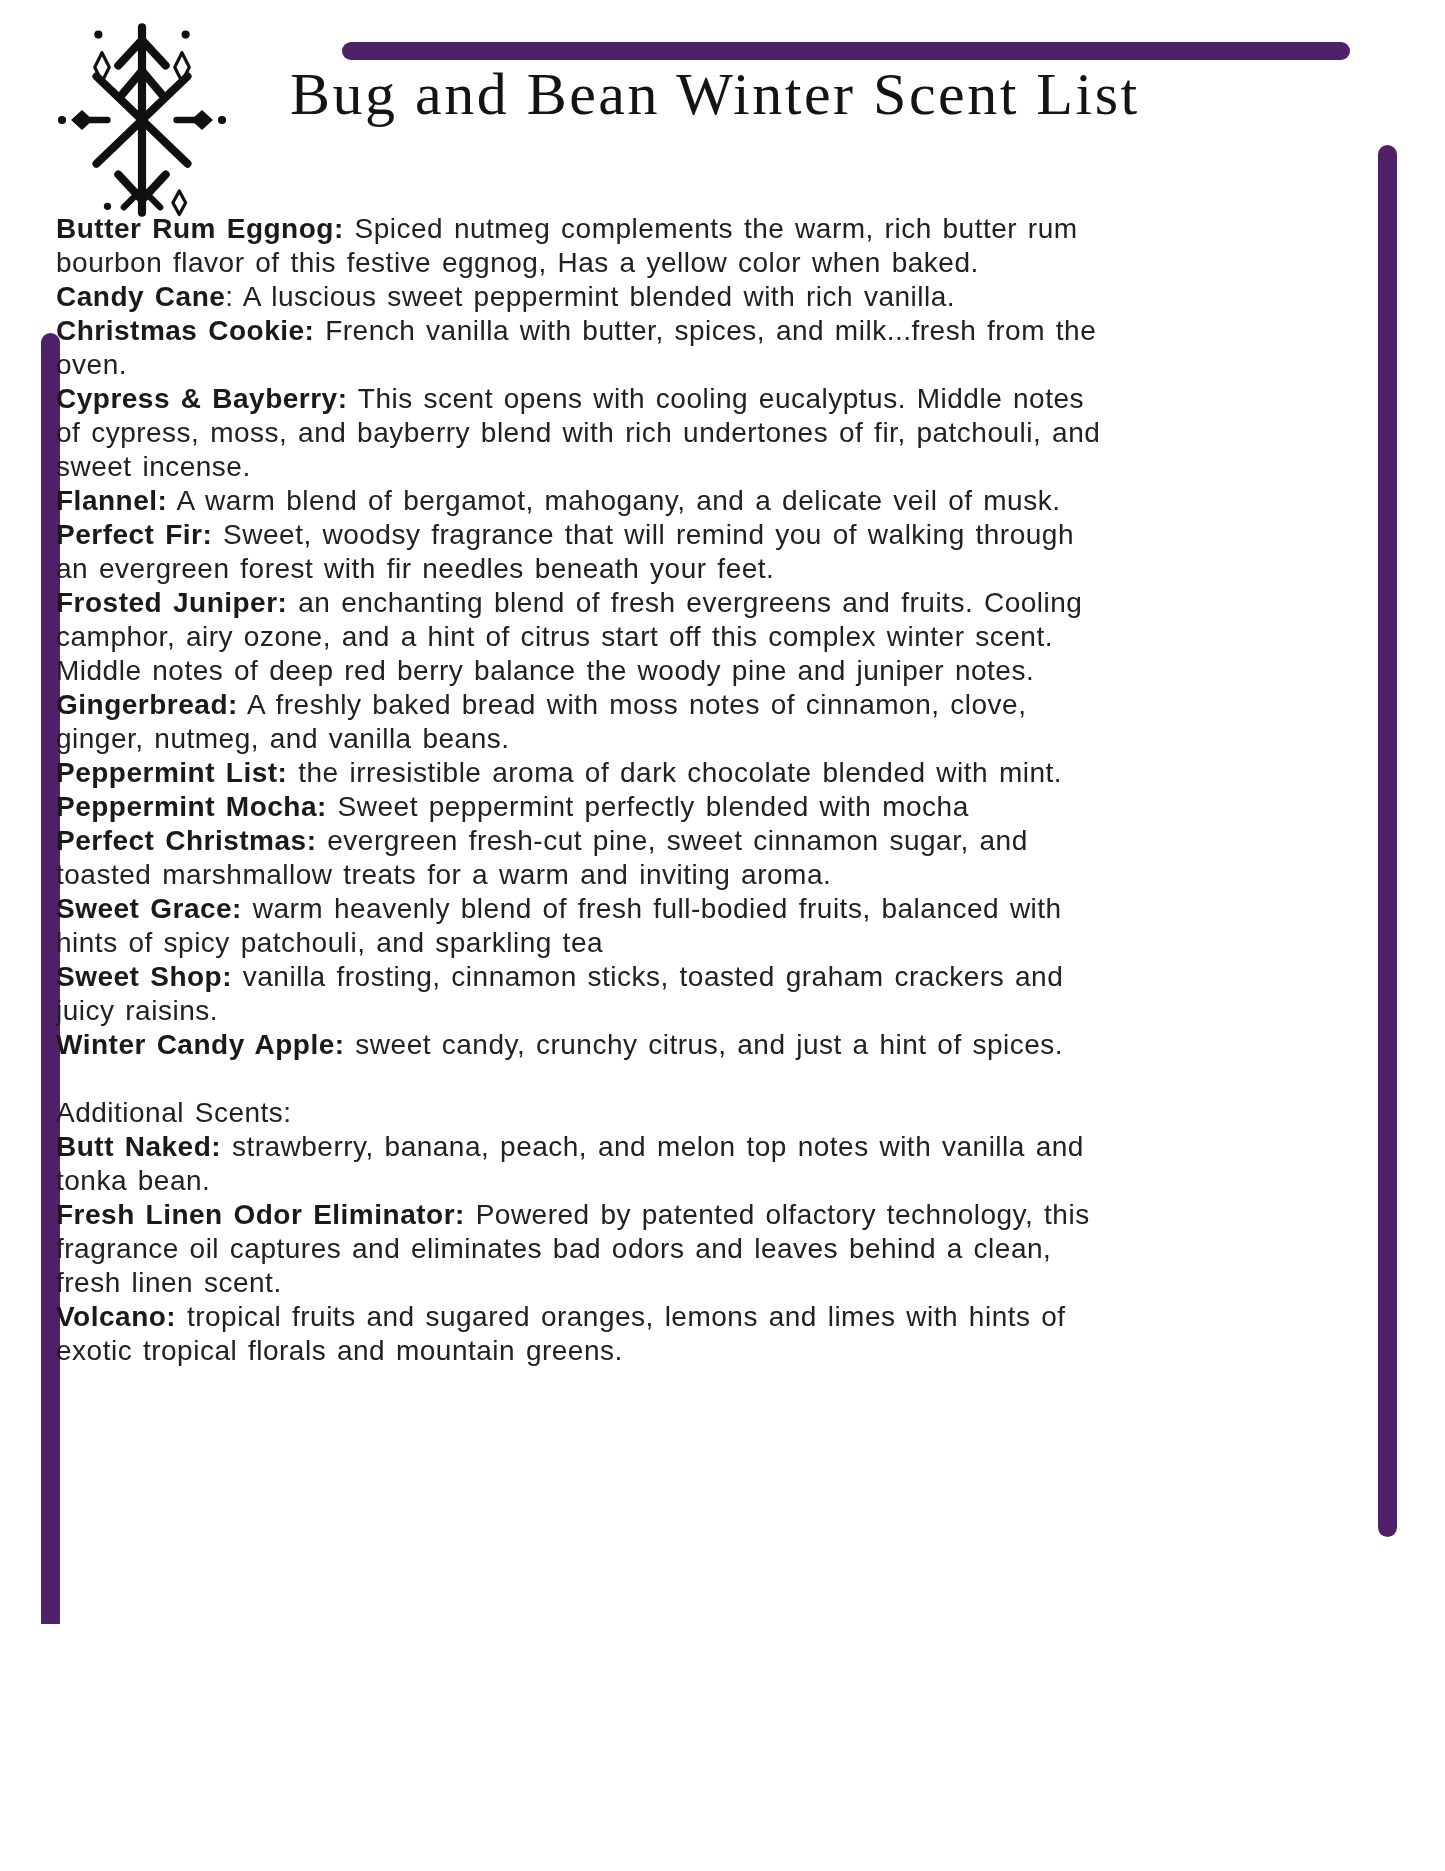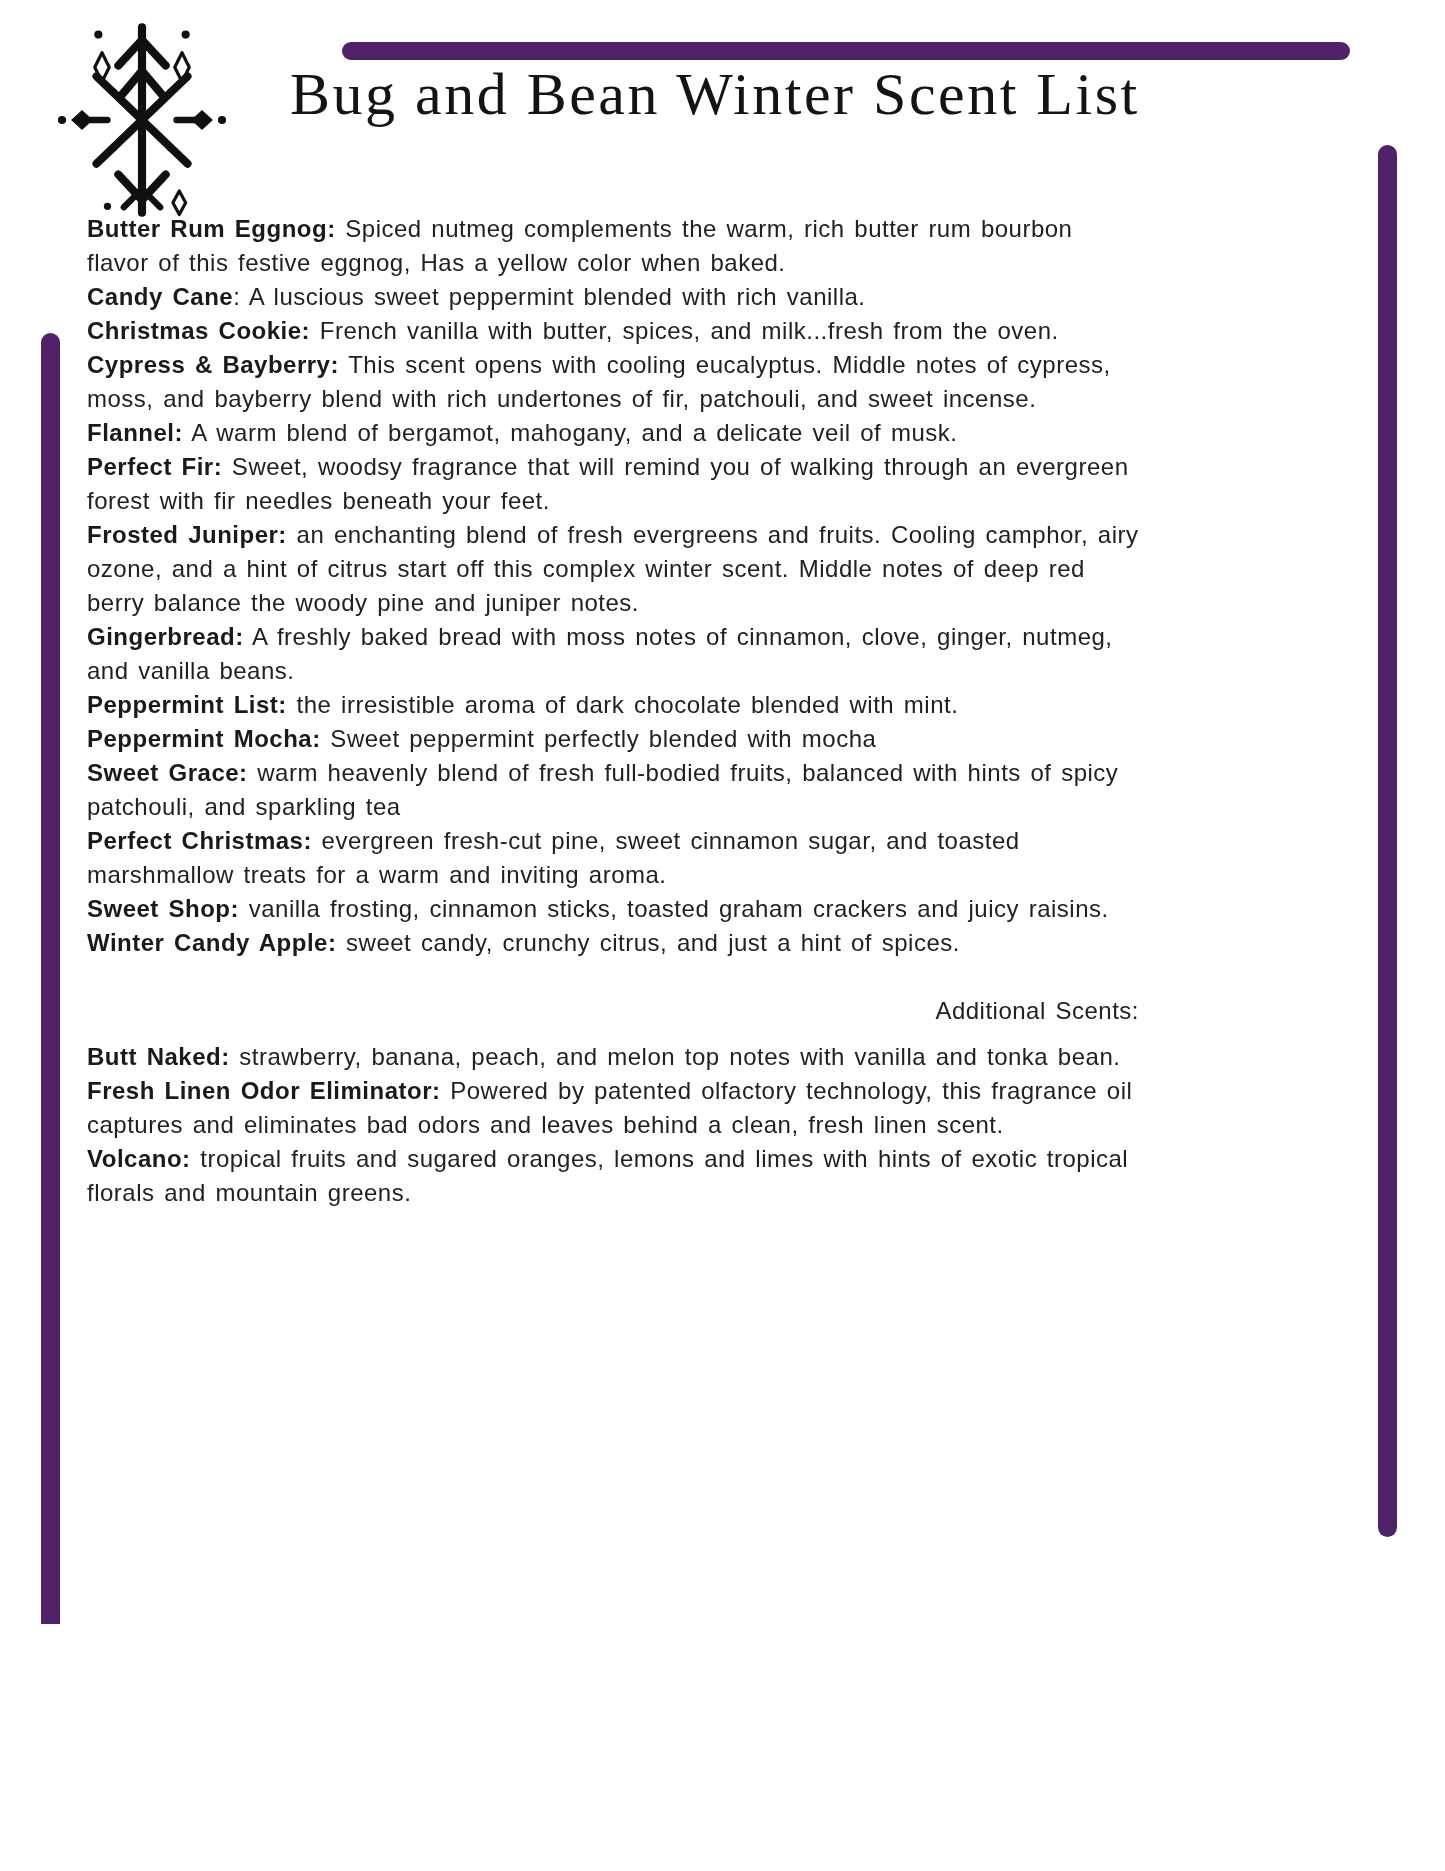--- a/index.html
+++ b/index.html
@@ -29,28 +29,28 @@
   .title{
     position:absolute;left:290px;top:60px;margin:0;
     font-family:"Liberation Serif","DejaVu Serif",serif;
     font-weight:400;
     font-size:60px;
     letter-spacing:2.5px;
     color:#141414;
     white-space:nowrap;
   }
   .content{
-    position:absolute;left:87px;top:212px;width:1052px;
-    font-size:24px;line-height:34px;
+    position:absolute;left:56px;top:212px;width:1052px;
+    font-size:28px;line-height:34px;
     letter-spacing:0.5px;word-spacing:2.5px;
     color:#212121;
   }
   .scent{margin:0;}
   .scent-name{font-weight:700;color:#1a1a1a;}
-  .additional-heading{margin:34px 0 12px 0;text-align:right;}
+  .additional-heading{margin:34px 0 0 0;}
 </style>
 </head>
 <body>
 
 <div class="page">
 
   <svg class="snowflake" viewBox="0 0 200 220" xmlns="http://www.w3.org/2000/svg" fill="none" stroke="#101010" stroke-width="9" stroke-linecap="round" stroke-linejoin="round">
 
     <path d="M100 8 L100 212"></path>
 
@@ -104,23 +104,23 @@
   <p class="scent"><strong class="scent-name">Perfect Fir:</strong><span> Sweet, woodsy fragrance that will remind you of walking through an evergreen forest with fir needles beneath your feet.</span></p>
 
   <p class="scent"><strong class="scent-name">Frosted Juniper:</strong><span> an enchanting blend of fresh evergreens and fruits. Cooling camphor, airy ozone, and a hint of citrus start off this complex winter scent. Middle notes of deep red berry balance the woody pine and juniper notes.</span></p>
 
   <p class="scent"><strong class="scent-name">Gingerbread:</strong><span> A freshly baked bread with moss notes of cinnamon, clove, ginger, nutmeg, and vanilla beans.</span></p>
 
   <p class="scent"><strong class="scent-name">Peppermint List:</strong><span> the irresistible aroma of dark chocolate blended with mint.</span></p>
 
   <p class="scent"><strong class="scent-name">Peppermint Mocha:</strong><span> Sweet peppermint perfectly blended with mocha</span></p>
 
+  <p class="scent"><strong class="scent-name">Perfect Christmas:</strong><span> evergreen fresh-cut pine, sweet cinnamon sugar, and toasted marshmallow treats for a warm and inviting aroma.</span></p>
+
   <p class="scent"><strong class="scent-name">Sweet Grace:</strong><span> warm heavenly blend of fresh full-bodied fruits, balanced with hints of spicy patchouli, and sparkling tea</span></p>
-
-  <p class="scent"><strong class="scent-name">Perfect Christmas:</strong><span> evergreen fresh-cut pine, sweet cinnamon sugar, and toasted marshmallow treats for a warm and inviting aroma.</span></p>
 
   <p class="scent"><strong class="scent-name">Sweet Shop:</strong><span> vanilla frosting, cinnamon sticks, toasted graham crackers and juicy raisins.</span></p>
 
   <p class="scent"><strong class="scent-name">Winter Candy Apple:</strong><span> sweet candy, crunchy citrus, and just a hint of spices.</span></p>
 </div>
     <p class="additional-heading">Additional Scents:</p>
     <div id="additional-list">
   <p class="scent"><strong class="scent-name">Butt Naked:</strong><span> strawberry, banana, peach, and melon top notes with vanilla and tonka bean.</span></p>
 
   <p class="scent"><strong class="scent-name">Fresh Linen Odor Eliminator:</strong><span> Powered by patented olfactory technology, this fragrance oil captures and eliminates bad odors and leaves behind a clean, fresh linen scent.</span></p>

